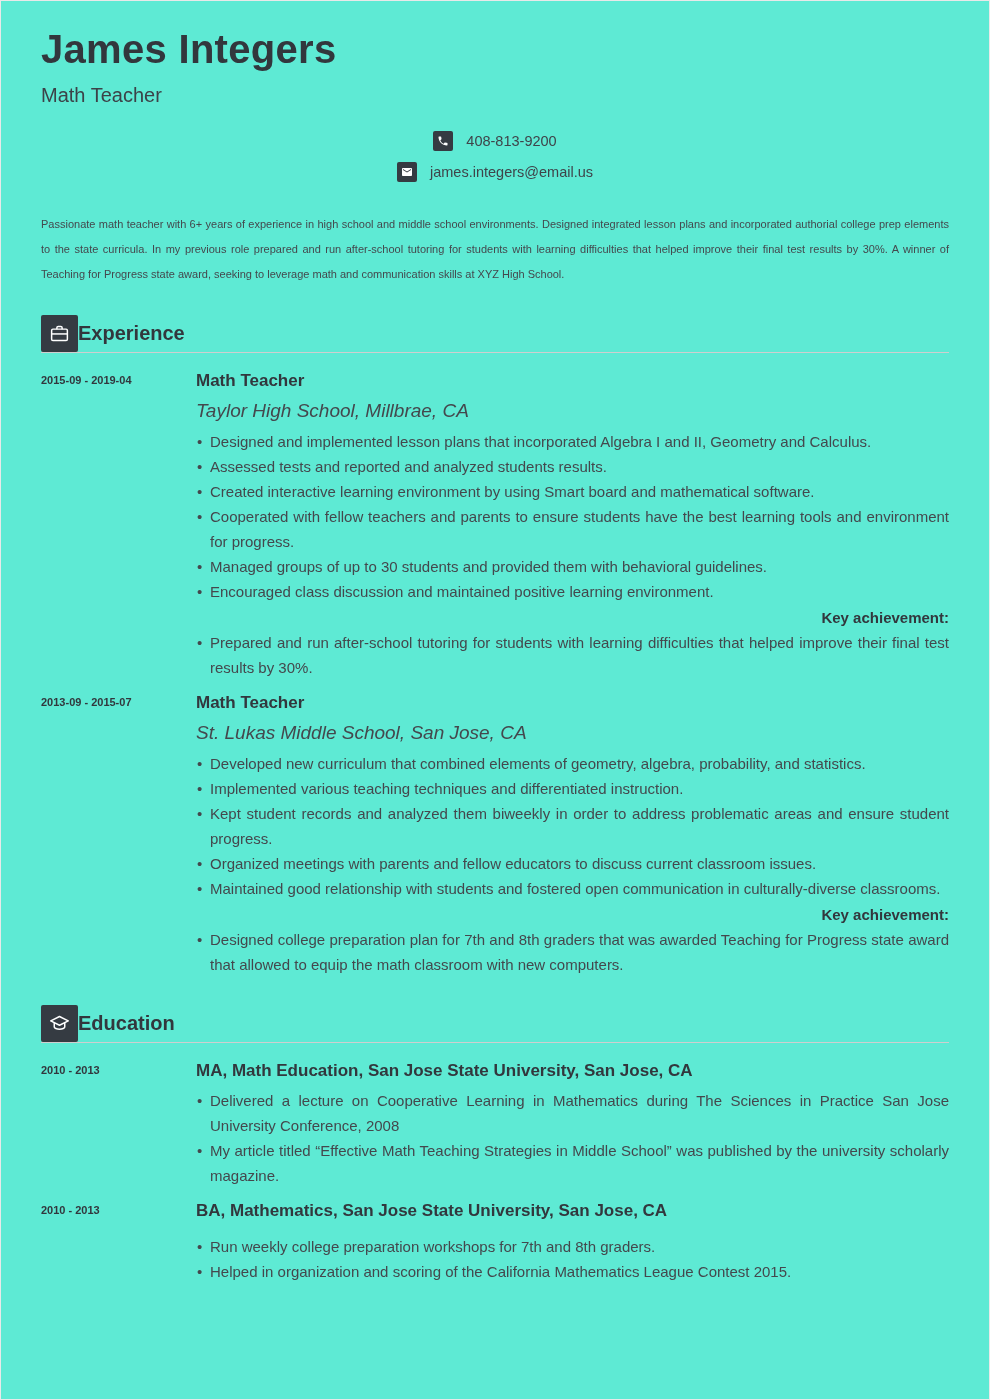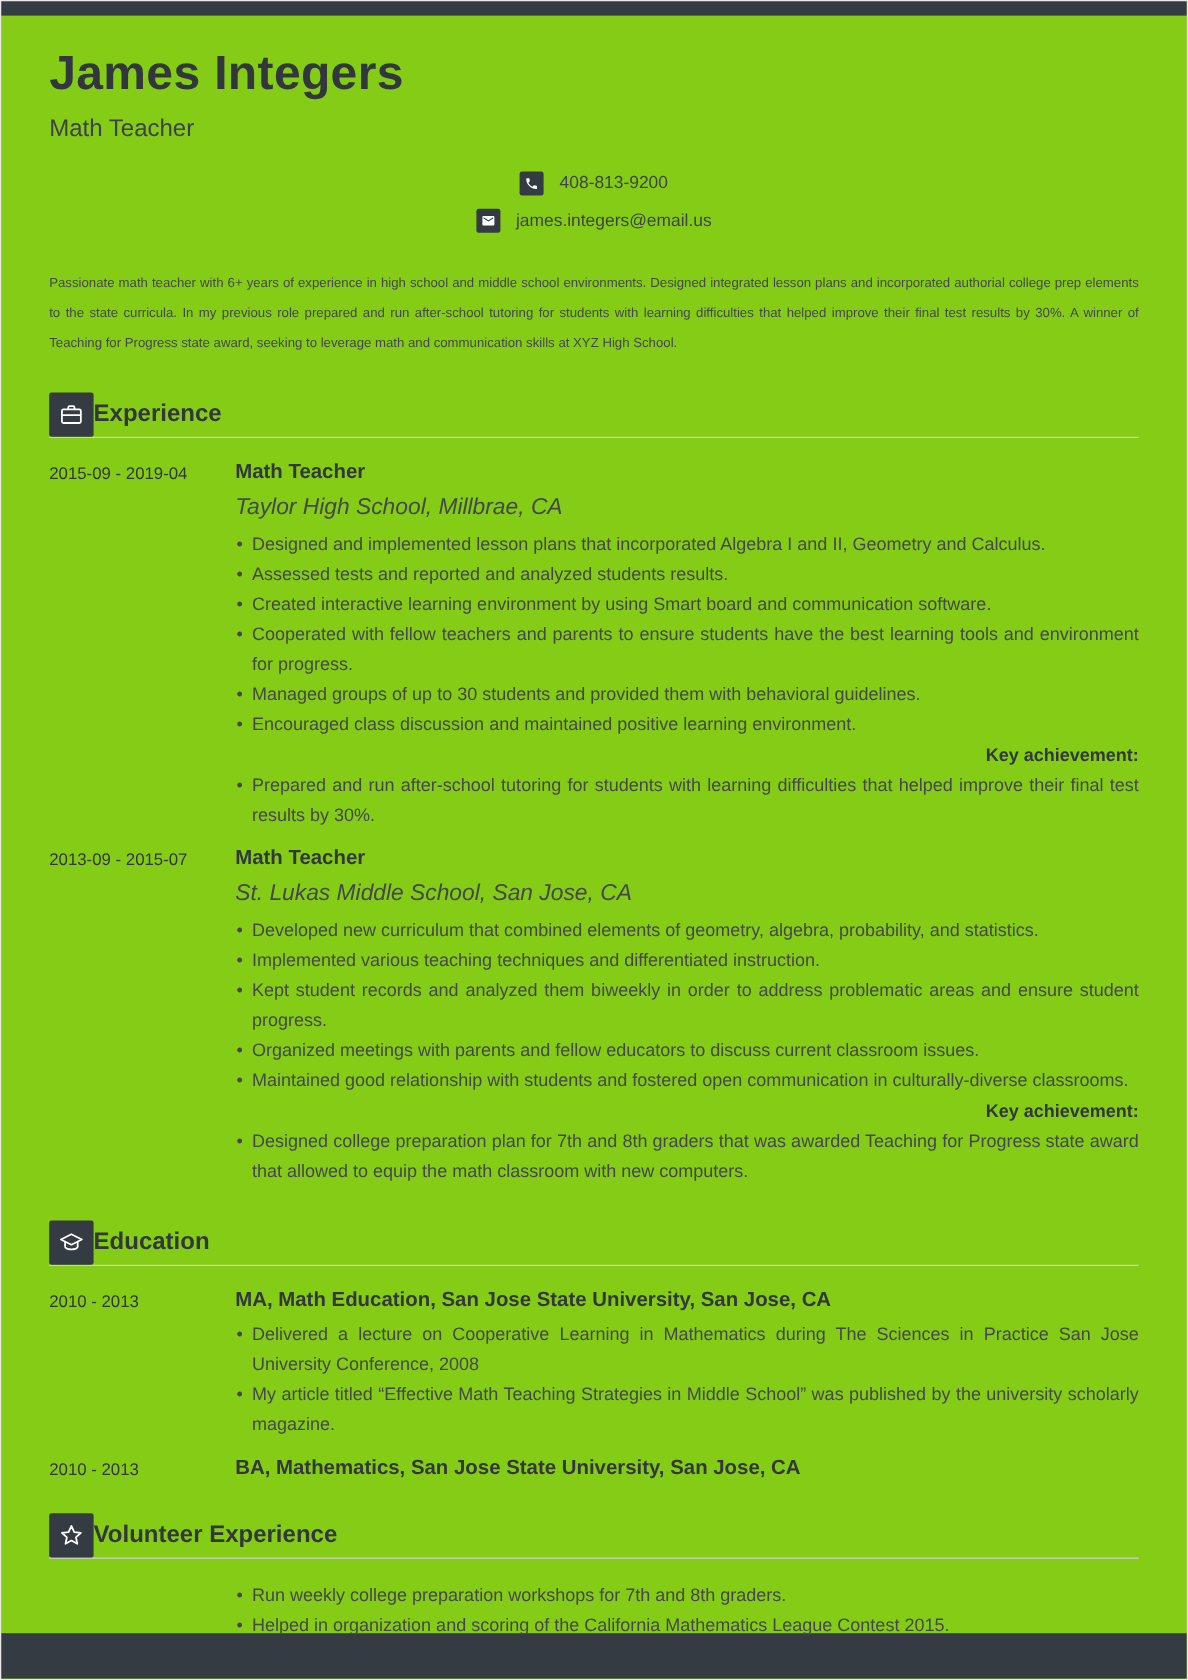--- a/index.html
+++ b/index.html
@@ -1,21 +1,21 @@
 <!DOCTYPE html>
 <html style="--accent: #353b42;"><head>
 <meta charset="utf-8">
 <style>
   * { margin:0; padding:0; box-sizing:border-box; }
   :root { --accent:#353b42; --text:#44484d; --heading:#32373d; --rule:#cfcfcf; }
   html,body { background:#ffffff; }
   body { font-family:"Liberation Sans", sans-serif; color:var(--text); }
   .page {
-    width:990px; height:1400px; margin:0 auto; background:#84cc16;
-    border:1px solid #e9e9e9; display:flex; flex-direction:column; overflow:hidden;
+    width:990px; height:1400px; margin:0 auto; background:#5eead4;
+    border:1px solid #e9e9e9; display:flex; flex-direction:row; overflow:hidden;
   }
   .bar { background:var(--accent); flex:0 0 auto; }
   .bar.top { height:12px; }
   .bar.bottom { height:38px; margin-top:auto; }
   .content { flex:1 1 auto; overflow:hidden; padding:26px 40px 0 40px; }
 
   h1.name { font-size:40px; font-weight:bold; color:var(--heading); letter-spacing:.3px; }
   .job-title { font-size:20px; color:#3c4248; margin-top:12px; }
 
   .contact { margin-top:24px; display:flex; flex-direction:column; gap:11px;align-items:center; }
@@ -27,21 +27,21 @@
   .summary { margin-top:30px; font-size:11px; line-height:25px; text-align:justify; }
 
   .sec-header { display:flex; align-items:center; gap:0;
                 border-bottom:1px solid var(--rule); margin-top:28px; margin-bottom:18px; }
   .sec-icon { width:37px; height:37px; background:var(--accent); border-radius:2px;
               display:flex; align-items:center; justify-content:center; flex:0 0 auto; }
   .sec-icon svg { width:21px; height:21px; }
   .sec-header h2 { font-size:20px; font-weight:bold; color:var(--heading); }
 
   .entry { display:grid; grid-template-columns:155px 1fr; margin-bottom:13px; }
-  .entry-date { font-size:14px; font-weight:normal; color:var(--heading); padding-top:3px; }
+  .entry-date { font-size:11px; font-weight:bold; color:var(--heading); padding-top:3px; }
   .entry-role { font-size:17px; font-weight:bold; color:var(--heading); }
   .entry-org { font-size:19px; font-style:italic; margin-top:9px; }
 
   ul.bullets { list-style:none; margin-top:7px; }
   ul.bullets li { position:relative; padding-left:14px; font-size:15px; line-height:25px;
                   text-align:justify; }
   ul.bullets li::before { content:"\2022"; position:absolute; left:1px; }
   .key-label { font-size:15px; font-weight:bold; color:var(--heading); line-height:25px; margin-top:1px;text-align:right; }
   ul.bullets.tight { margin-top:0; }
 </style>
@@ -92,21 +92,21 @@
       </div>
 
       <div class="entry">
         <div class="entry-date">2015-09 - 2019-04</div>
         <div>
           <h3 class="entry-role">Math Teacher</h3>
           <div class="entry-org">Taylor High School, Millbrae, CA</div>
           <ul class="bullets">
             <li>Designed and implemented lesson plans that incorporated Algebra I and II, Geometry and Calculus.</li>
             <li>Assessed tests and reported and analyzed students results.</li>
-            <li>Created interactive learning environment by using Smart board and communication software.</li>
+            <li>Created interactive learning environment by using Smart board and mathematical software.</li>
             <li>Cooperated with fellow teachers and parents to ensure students have the best learning tools and environment for progress.</li>
             <li>Managed groups of up to 30 students and provided them with behavioral guidelines.</li>
             <li>Encouraged class discussion and maintained positive learning environment.</li>
           </ul>
           <div class="key-label">Key achievement:</div>
           <ul class="bullets tight">
             <li>Prepared and run after-school tutoring for students with learning difficulties that helped improve their final test results by 30%.</li>
           </ul>
         </div>
       </div>
@@ -155,28 +155,20 @@
 
       <div class="entry">
         <div class="entry-date">2010 - 2013</div>
         <div>
           <h3 class="entry-role">BA, Mathematics, San Jose State University, San Jose, CA</h3>
         </div>
       </div>
     </section>
 
     <section>
-      <div class="sec-header">
-        <span class="sec-icon">
-          <svg viewBox="0 0 24 24" fill="none" stroke="#fff" stroke-width="1.7" stroke-linejoin="round">
-            <path d="M12 3l2.7 5.8 6.3.7-4.7 4.3 1.3 6.2L12 16.9 6.4 20l1.3-6.2L3 9.5l6.3-.7L12 3z"></path>
-          </svg>
-        </span>
-        <h2>Volunteer Experience</h2>
-      </div>
 
       <div class="entry">
         <div class="entry-date"></div>
         <div>
           <ul class="bullets tight">
             <li>Run weekly college preparation workshops for 7th and 8th graders.</li>
             <li>Helped in organization and scoring of the California Mathematics League Contest 2015.</li>
           </ul>
         </div>
       </div>

